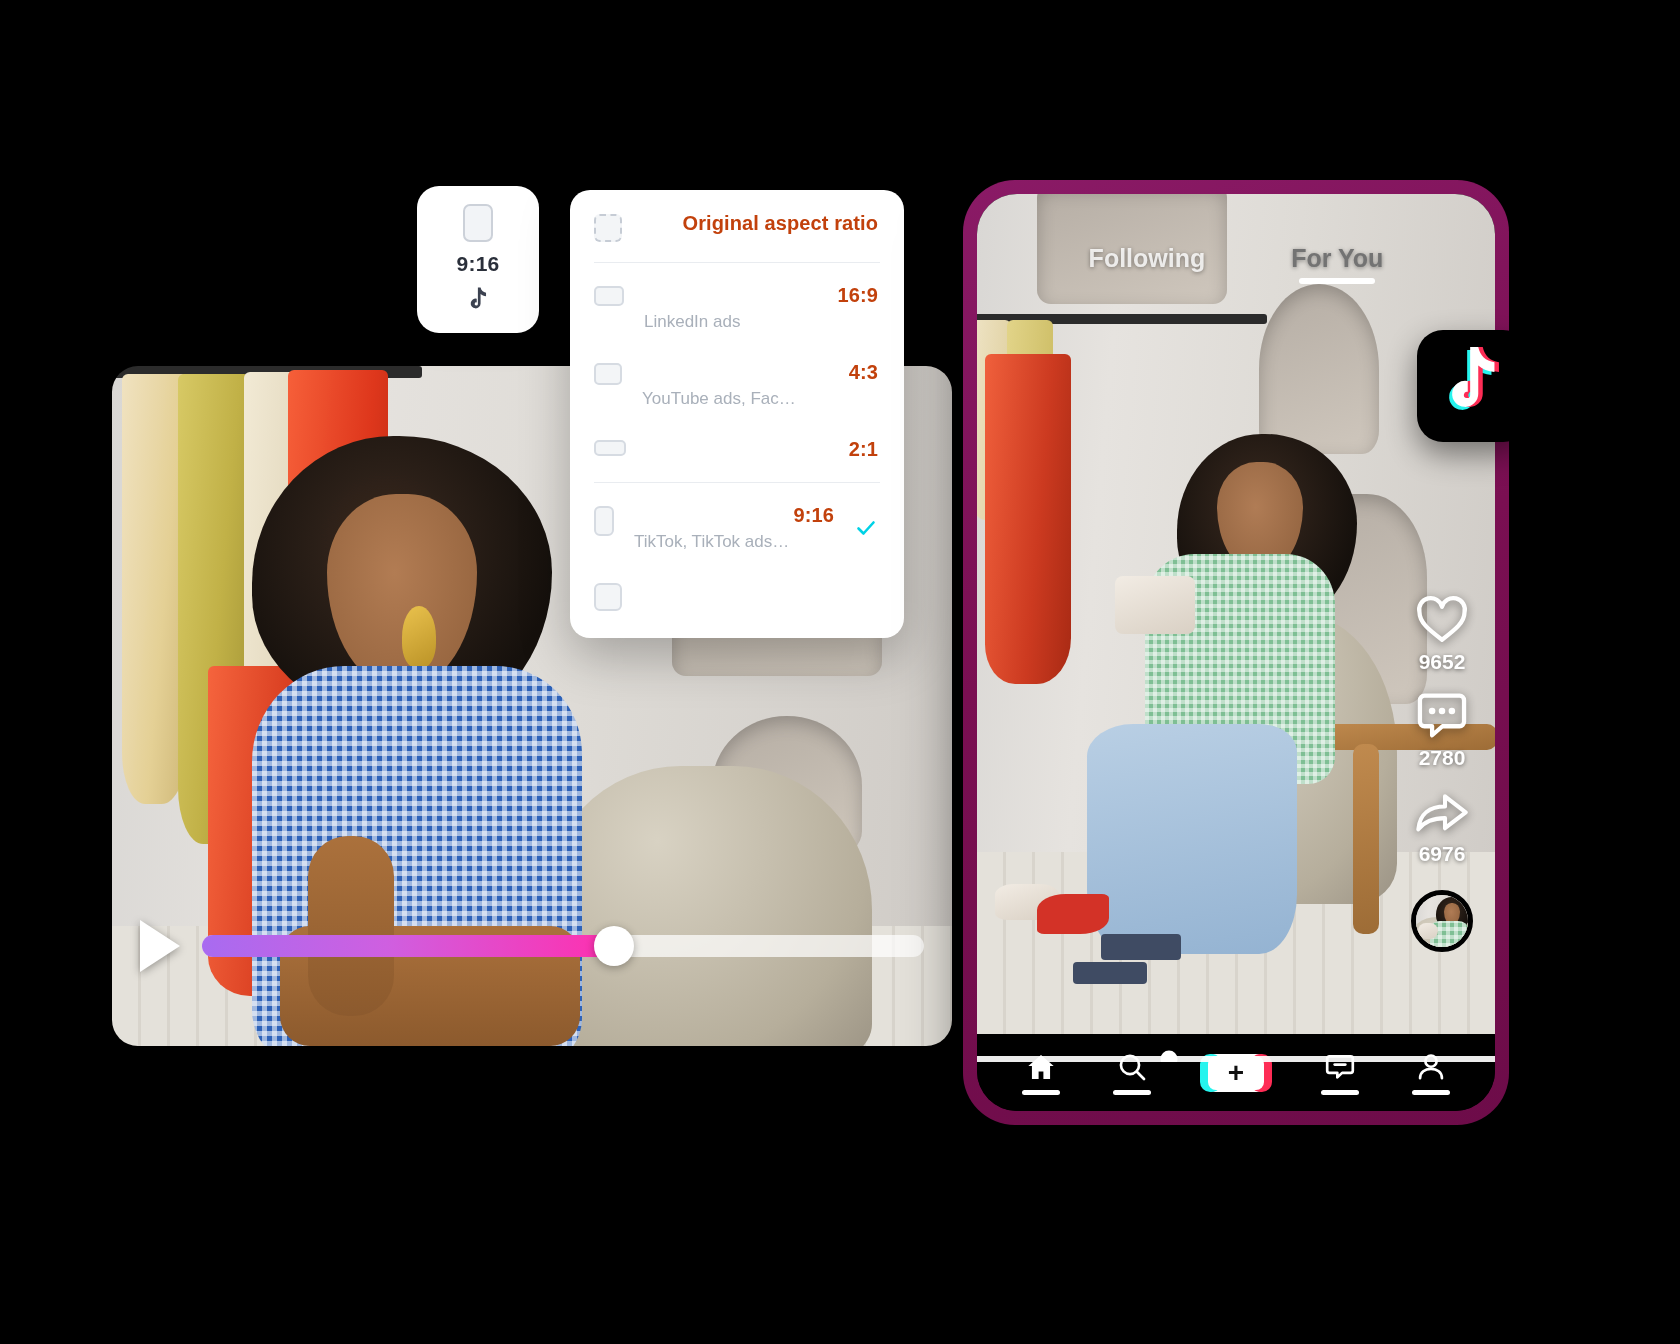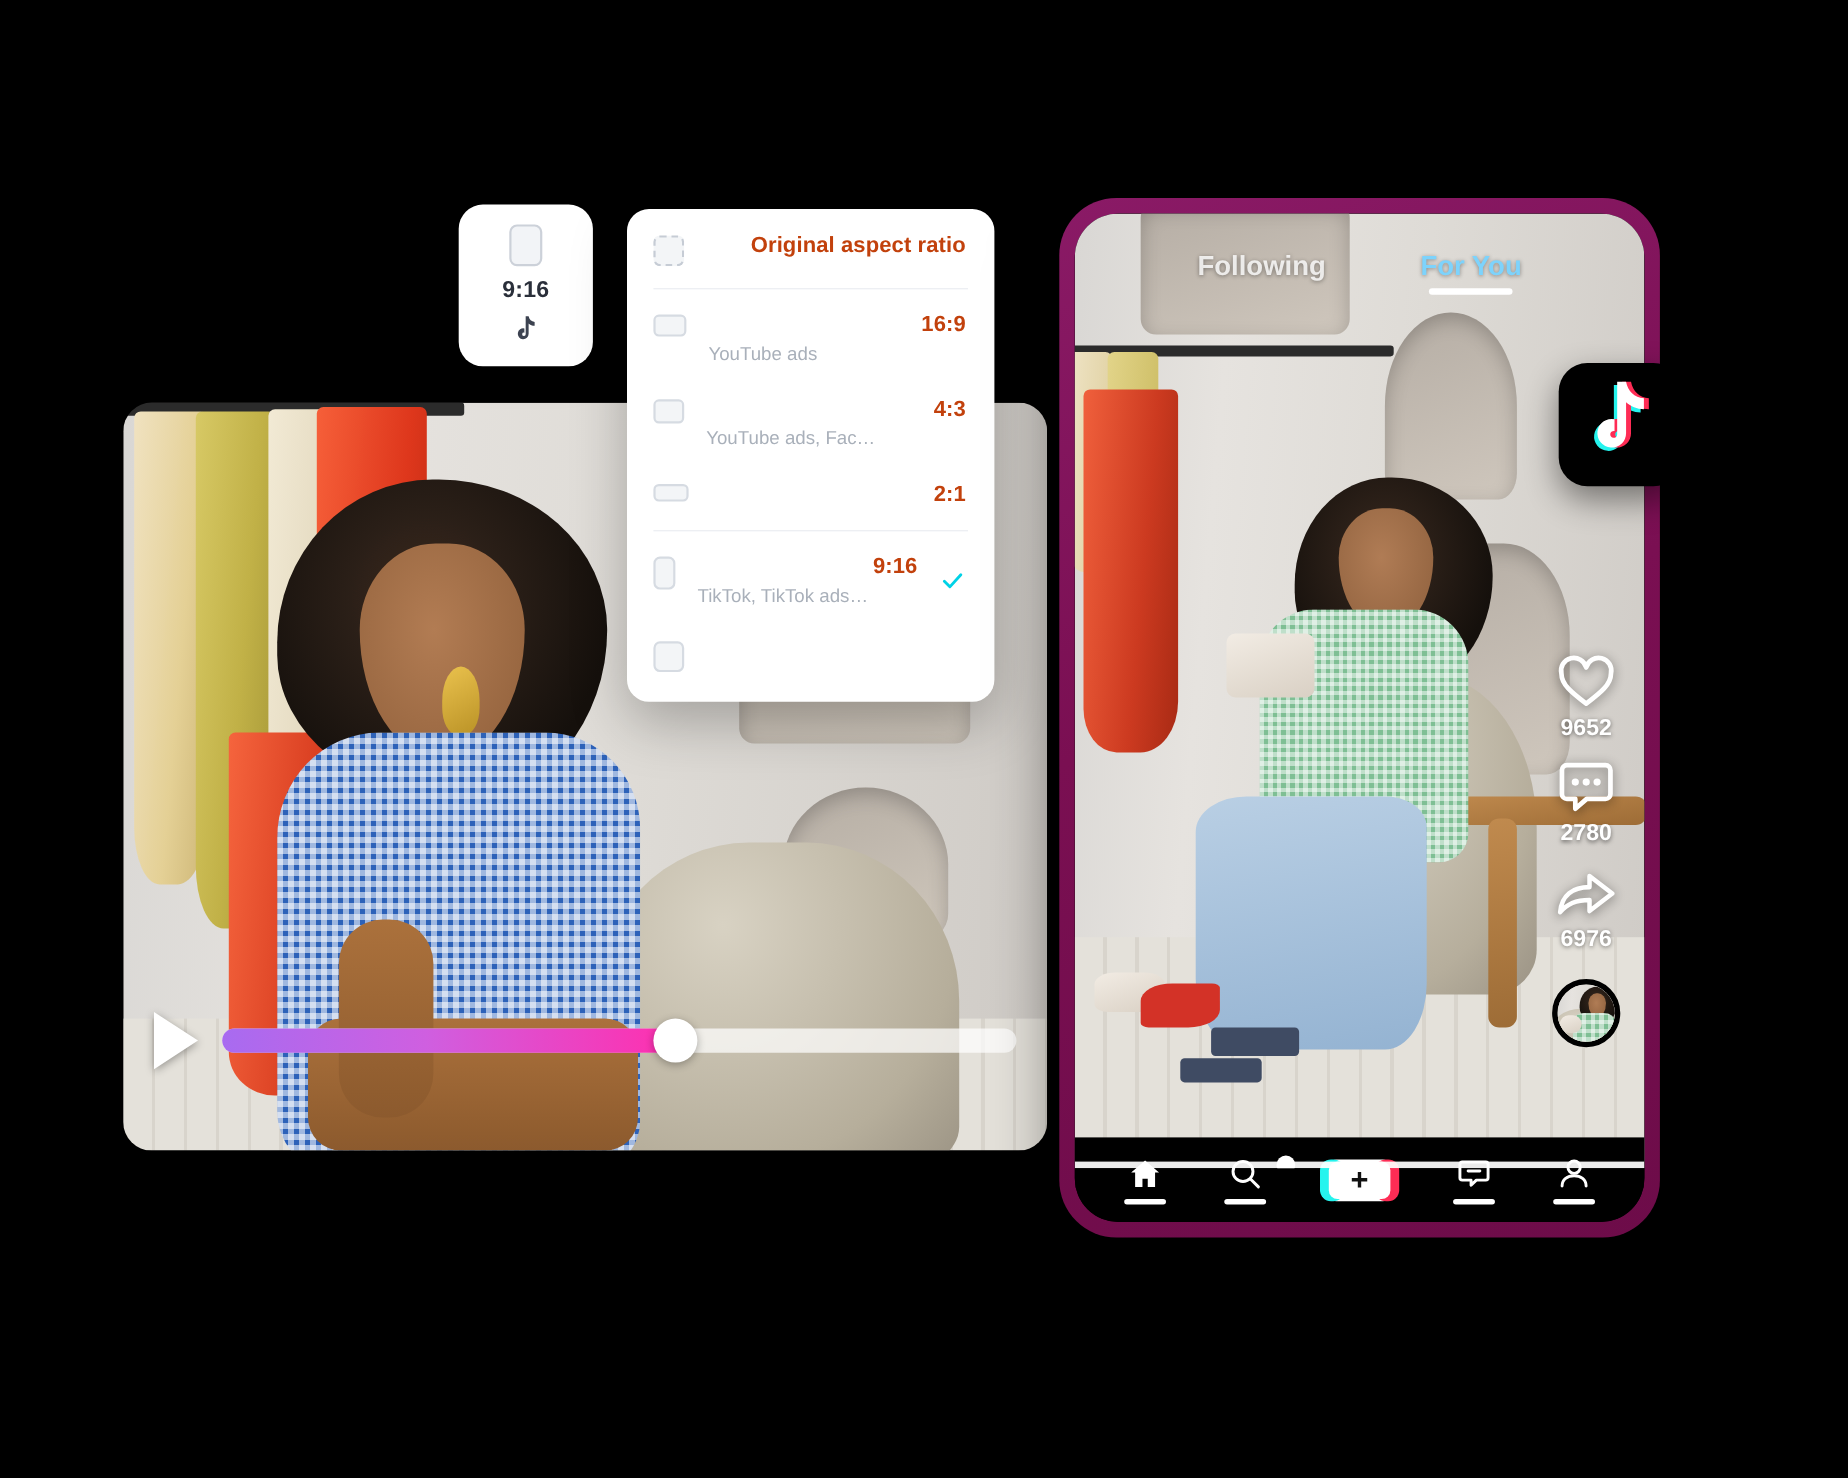--- a/index.html
+++ b/index.html
@@ -174,29 +174,29 @@
     border-radius: 52px; padding: 14px;
     box-shadow: 0 24px 60px rgba(0,0,0,.5);
   }
   #phone-screen {
     position: relative; width: 100%; height: 100%;
     background: #000; border-radius: 40px; overflow: hidden;
   }
   #phone-video { position: absolute; left:0; right:0; top:0; height: 868px; overflow: hidden; }
 
   .tt-tabs {
-    position: absolute; left: 0; right: 0; top: 34px;
+    position: absolute; left: 0; right: 0; top: 50px;
     display: flex; justify-content: center; gap: 86px;
     z-index: 5;
   }
   .tt-tab {
     font-size: 25px; font-weight: 700; color: rgba(255,255,255,.82);
     text-shadow: 0 1px 4px rgba(0,0,0,.4); position: relative; padding-bottom: 11px;
   }
-  .tt-tab.active { color: #7dd3fc; }
+  .tt-tab.active { color: #737373; }
   .tt-tab.active::after {
     content:""; position:absolute; left:50%; transform: translateX(-50%);
     bottom: 0; width: 76px; height: 6px; border-radius: 3px; background: #fff;
   }
 
   .tt-actions {
     position: absolute; right: 22px; top: 400px; z-index: 5;
     display: flex; flex-direction: column; align-items: center; gap: 16px;
   }
   .tt-act { display: flex; flex-direction: column; align-items: center; gap: 6px; }
@@ -312,21 +312,21 @@
     </div>
 
     <div class="menu-div"></div>
 
     <div class="menu-row">
       <div class="mr-box">
           <div class="box w169"></div>
         </div>
       <div class="mr-text">
         <div class="mr-title">16:9</div>
-        <div class="mr-sub">YouTube ads</div>
+        <div class="mr-sub">LinkedIn ads</div>
       </div>
     </div>
 
     <div class="menu-row">
       <div class="mr-box">
           <div class="box w43"></div>
         </div>
       <div class="mr-text">
         <div class="mr-title">4:3</div>
         <div class="mr-sub">YouTube ads, Fac…</div>

